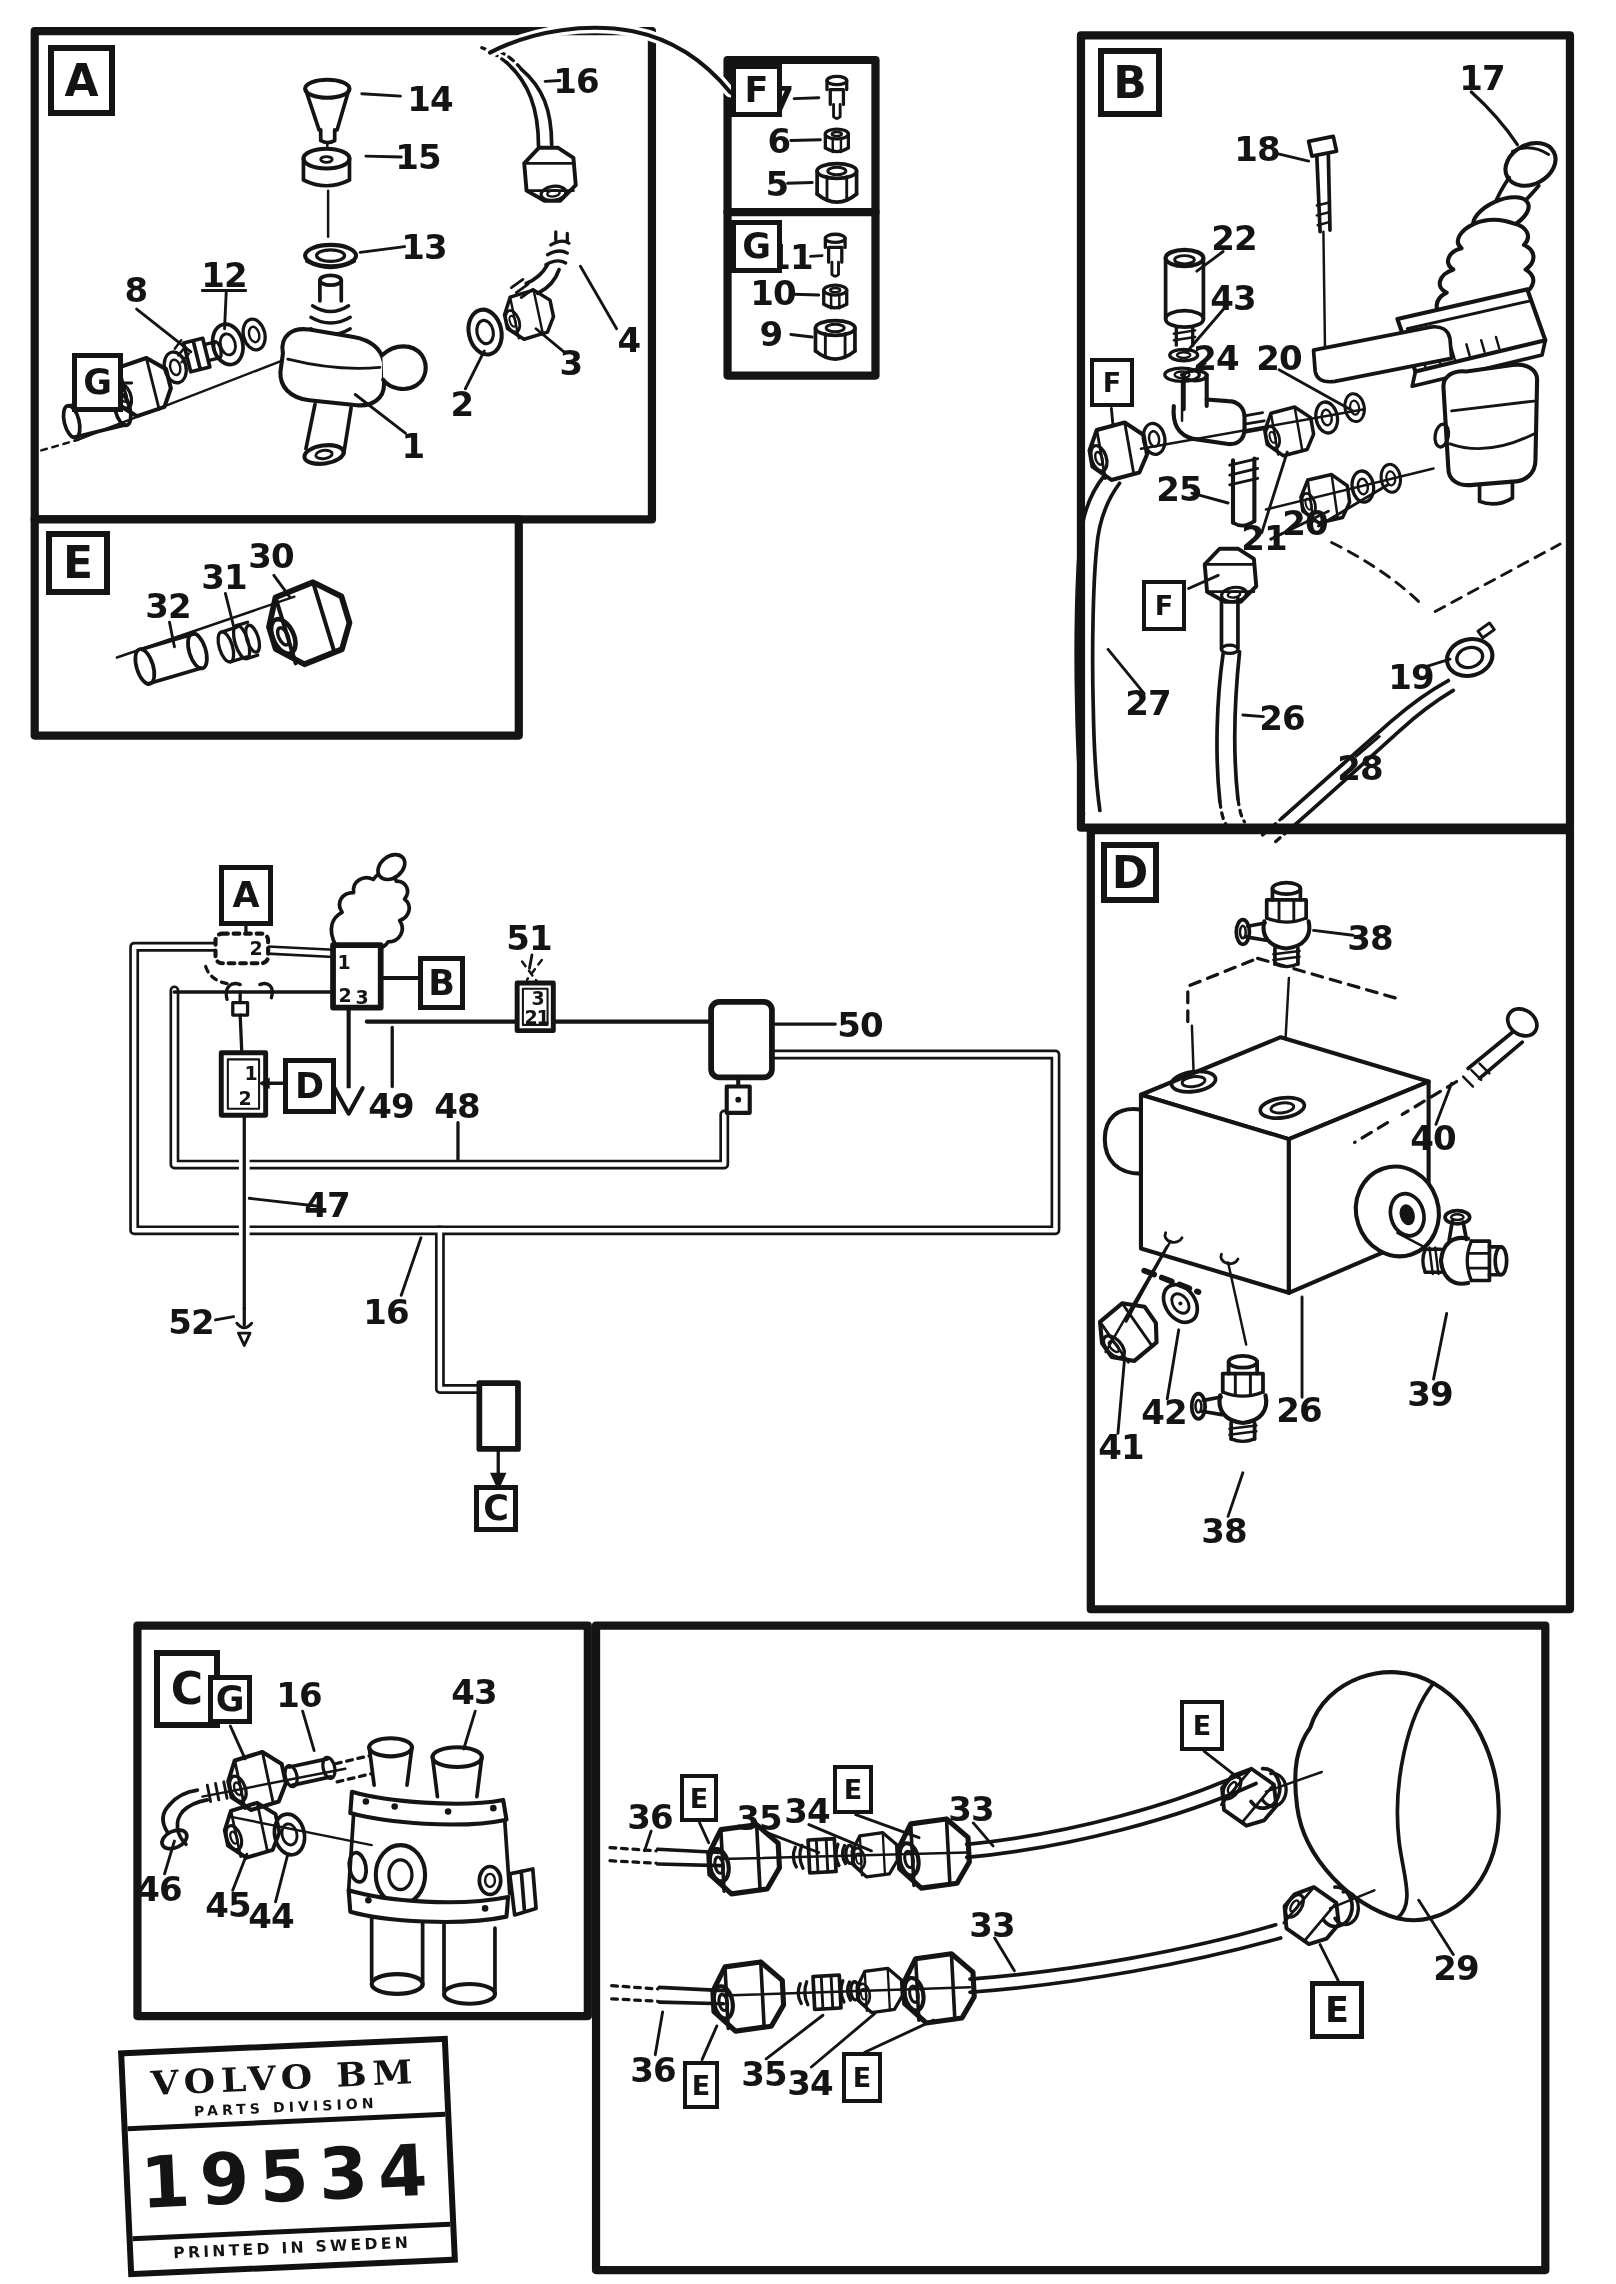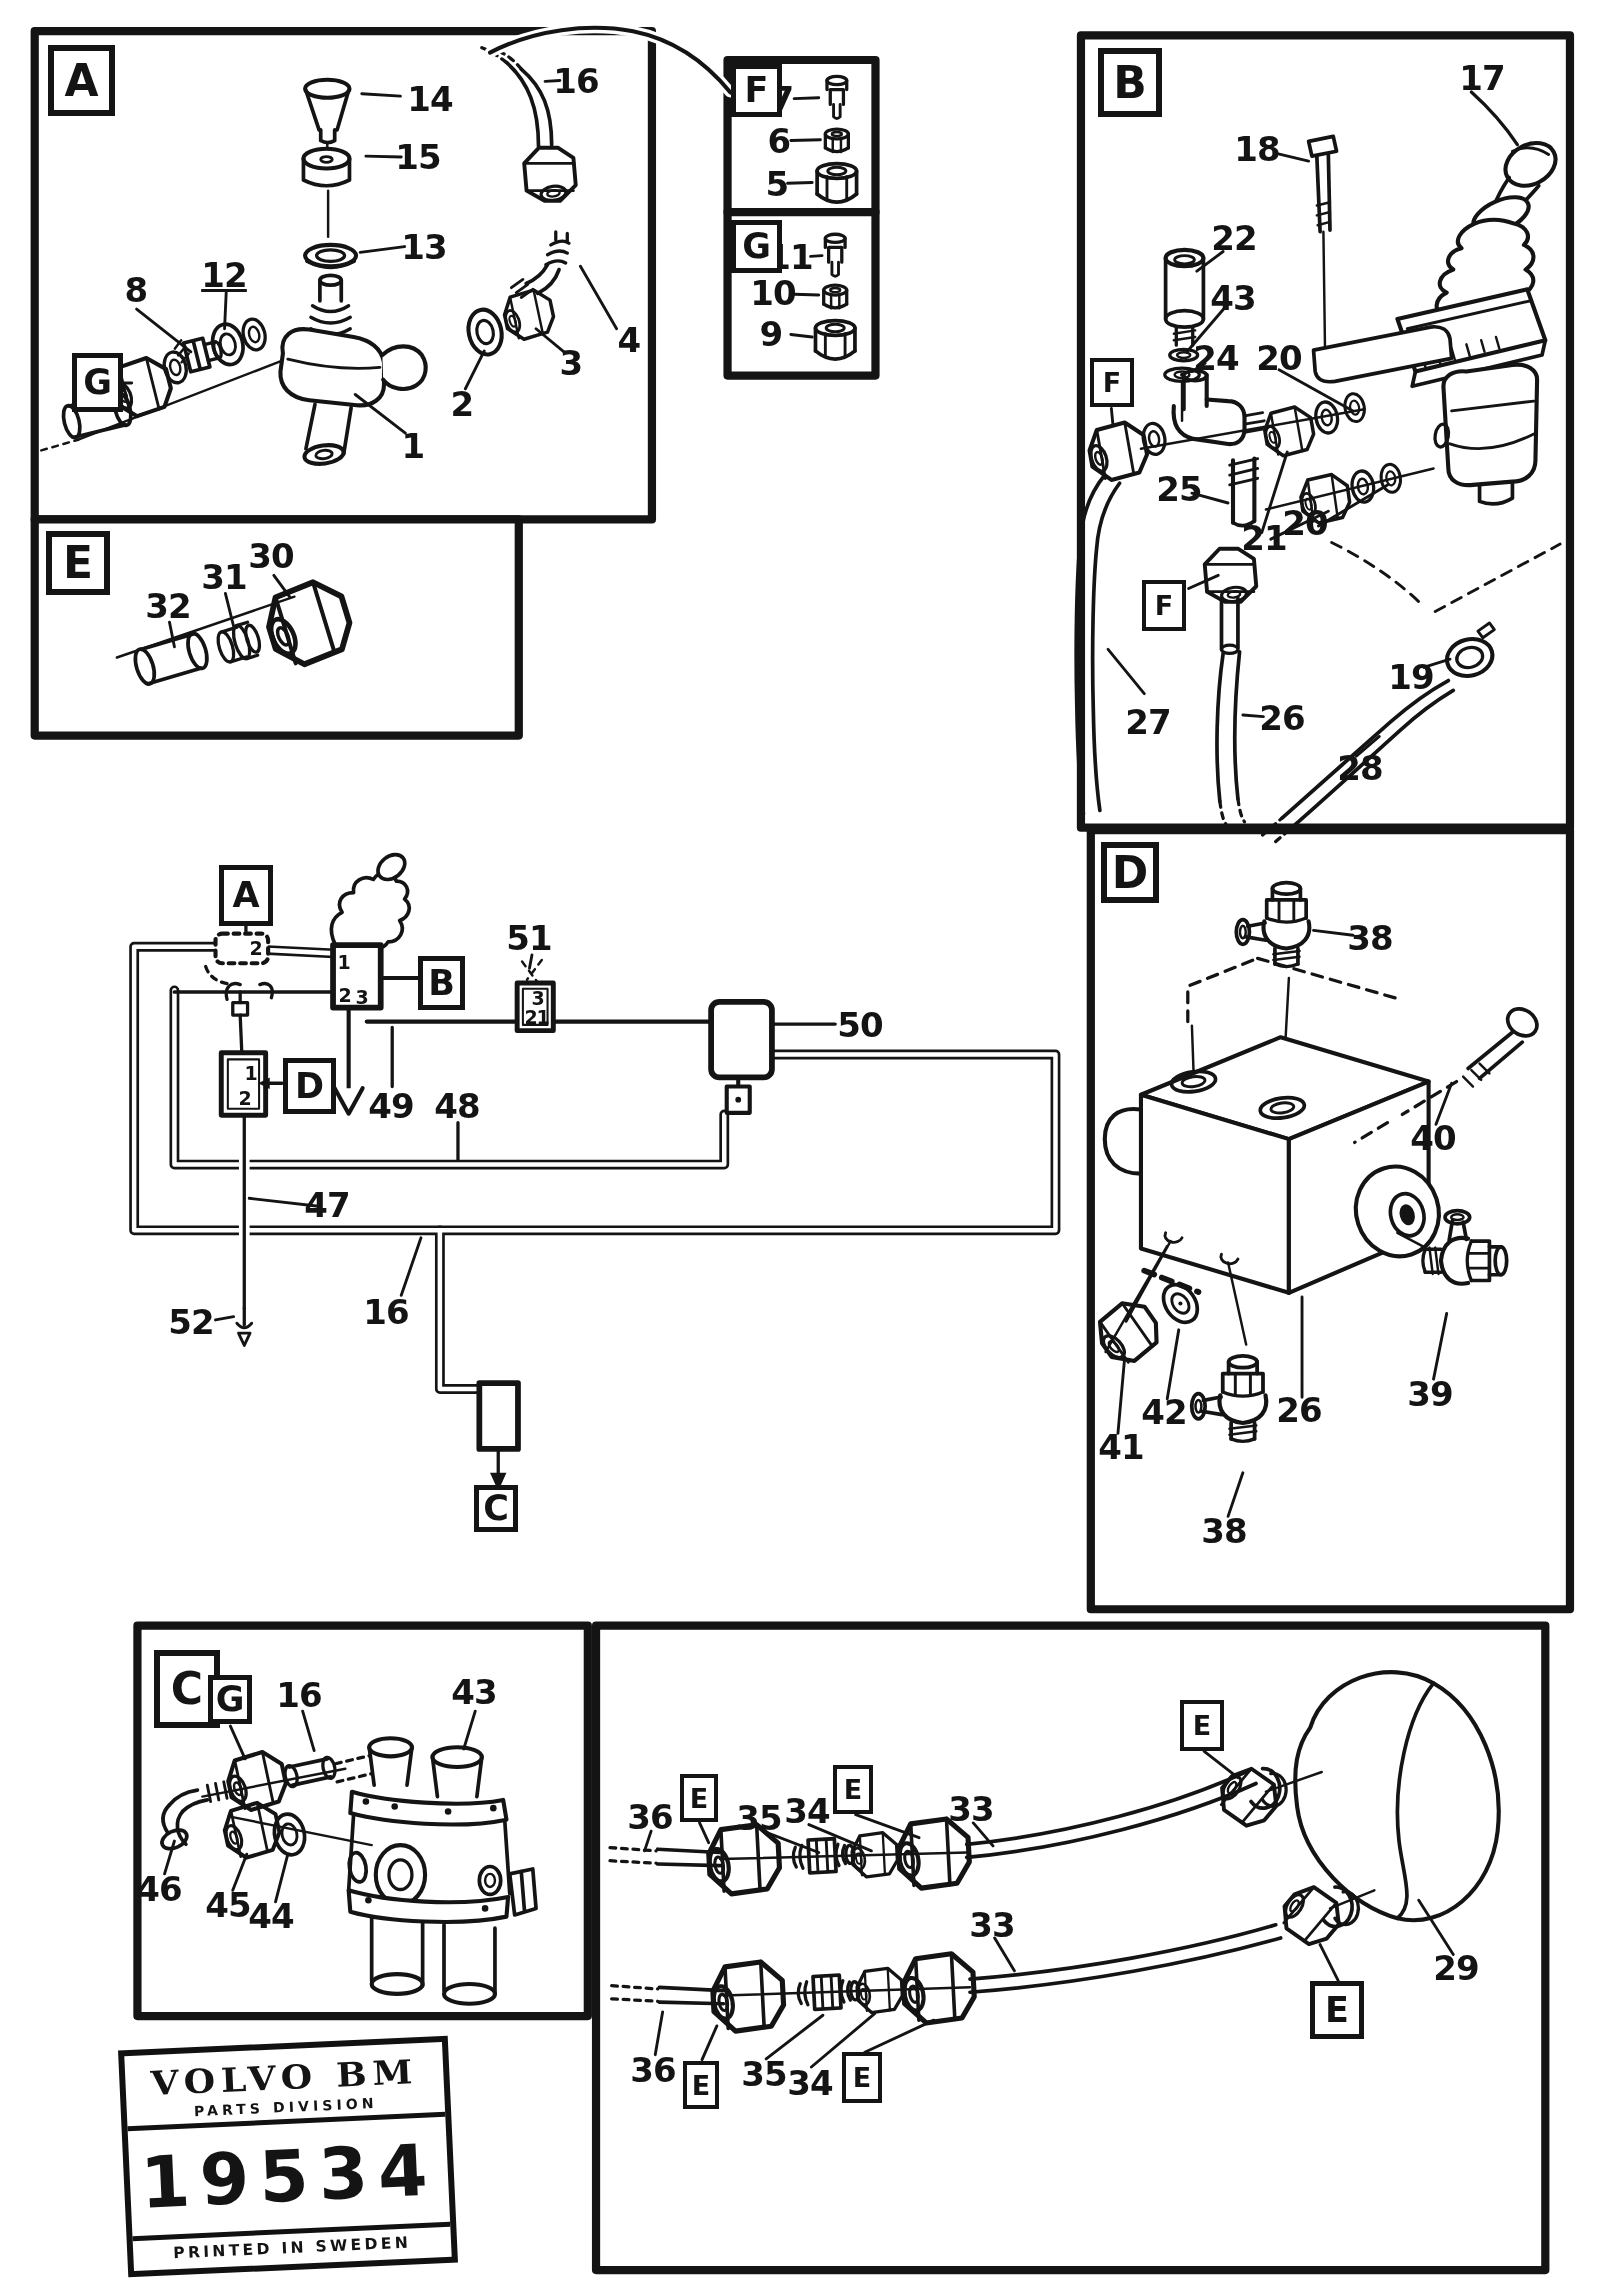--- a/index.html
+++ b/index.html
@@ -482,21 +482,21 @@
     <div class="callout" style="left: 771px; top: 334px;">9</div>
     <div class="callout" style="left: 1482px; top: 78px;">17</div>
     <div class="callout" style="left: 1257px; top: 149px;">18</div>
     <div class="callout" style="left: 1234px; top: 238px;">22</div>
     <div class="callout" style="left: 1233px; top: 298px;">43</div>
     <div class="callout" style="left: 1216px; top: 358px;">24</div>
     <div class="callout" style="left: 1279px; top: 358px;">20</div>
     <div class="callout" style="left: 1179px; top: 489px;">25</div>
     <div class="callout" style="left: 1264px; top: 538px;">21</div>
     <div class="callout" style="left: 1305px; top: 523px;">20</div>
-    <div class="callout" style="left: 1148px; top: 703px; margin-top: 19px;">27</div>
+    <div class="callout" style="left: 1148px; top: 703px;">27</div>
     <div class="callout" style="left: 1282px; top: 718px;">26</div>
     <div class="callout" style="left: 1360px; top: 768px;">28</div>
     <div class="callout" style="left: 1411px; top: 677px;">19</div>
     <div class="callout" style="left: 1370px; top: 938px;">38</div>
     <div class="callout" style="left: 1433px; top: 1138px;">40</div>
     <div class="callout" style="left: 1299px; top: 1410px;">26</div>
     <div class="callout" style="left: 1430px; top: 1394px;">39</div>
     <div class="callout" style="left: 1121px; top: 1447px;">41</div>
     <div class="callout" style="left: 1164px; top: 1412px;">42</div>
     <div class="callout" style="left: 1224px; top: 1531px;">38</div>

